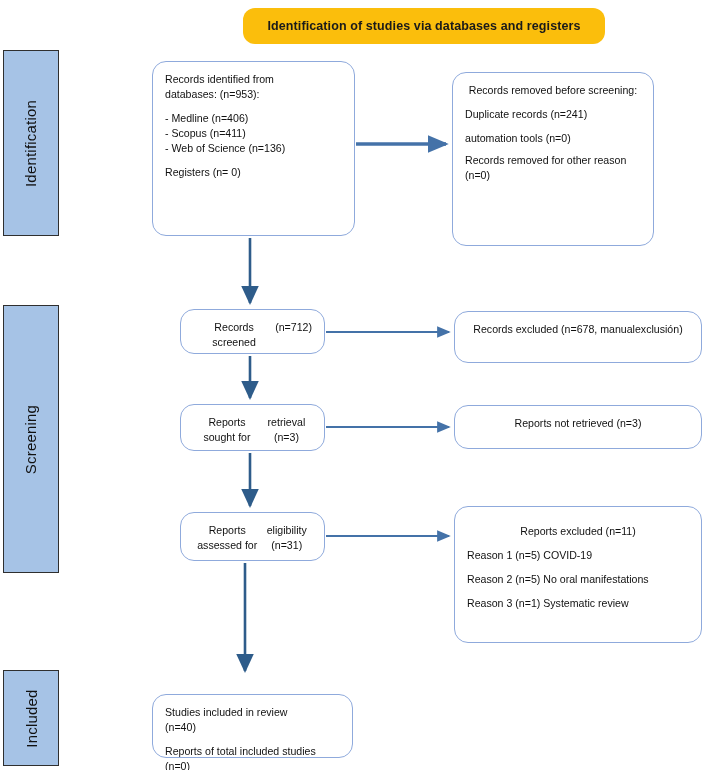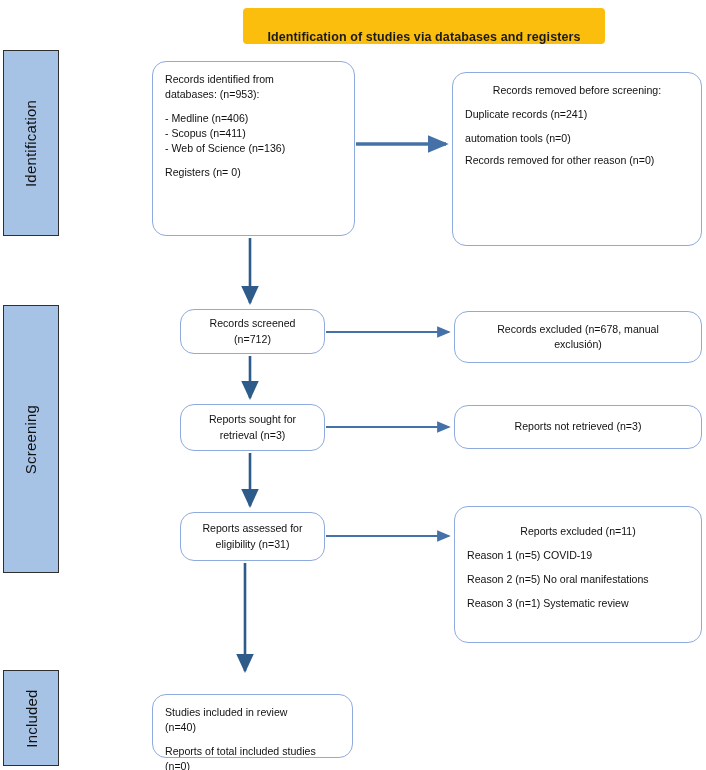--- a/index.html
+++ b/index.html
@@ -23,23 +23,23 @@
     height: 770px;
   }
   
   .banner {
     position: absolute;
     left: 243px;
     top: 8px;
     width: 362px;
     height: 36px;
     background: #fbbe0c;
-    border-radius: 4px;
+    border-radius: 12px;
     display: flex;
-    align-items: flex-end;
+    align-items: center;
     justify-content: center;
     box-sizing: border-box;
   }
   .banner-text {
     font-size: 12.5px;
     font-weight: bold;
     color: #1a1a1a;
     letter-spacing: 0.1px;
     white-space: nowrap;
   }
@@ -71,31 +71,31 @@
     position: absolute;
     background: #ffffff;
     border: 1.1px solid #8faadc;
     border-radius: 14px;
     box-sizing: border-box;
     padding: 10px 12px;
     font-size: 10.6px;
     line-height: 1.42;
     color: #111111;
   }
-  .box.center { display: flex; flex-direction: column; justify-content: center; }
+  .box.center { display: flex; flex-direction: row; justify-content: center; }
   .box p { margin: 0; }
   .box .gap { height: 9px; }
   .box .gap-sm { height: 7px; }
   .tc { text-align: center; }
   .lst { margin: 0; }
   .lst div { white-space: nowrap; }
 
   
   #box-identified     { left: 152px; top: 61px;  width: 203px; height: 175px; }
-  #box-removed        { left: 452px; top: 72px;  width: 250px; height: 174px; }
+  #box-removed        { left: 452px; top: 72px;  width: 202px; height: 174px; }
   #box-screened       { left: 180px; top: 309px; width: 145px; height: 45px; }
   #box-excluded       { left: 454px; top: 311px; width: 248px; height: 52px; }
   #box-sought         { left: 180px; top: 404px; width: 145px; height: 47px; }
   #box-notretrieved   { left: 454px; top: 405px; width: 248px; height: 44px; }
   #box-assessed       { left: 180px; top: 512px; width: 145px; height: 49px; }
   #box-repexcluded    { left: 454px; top: 506px; width: 248px; height: 137px; }
   #box-included       { left: 152px; top: 694px; width: 201px; height: 64px; }
 
   
   #wires { position: absolute; left: 0; top: 0; width: 706px; height: 770px; pointer-events: none; }

